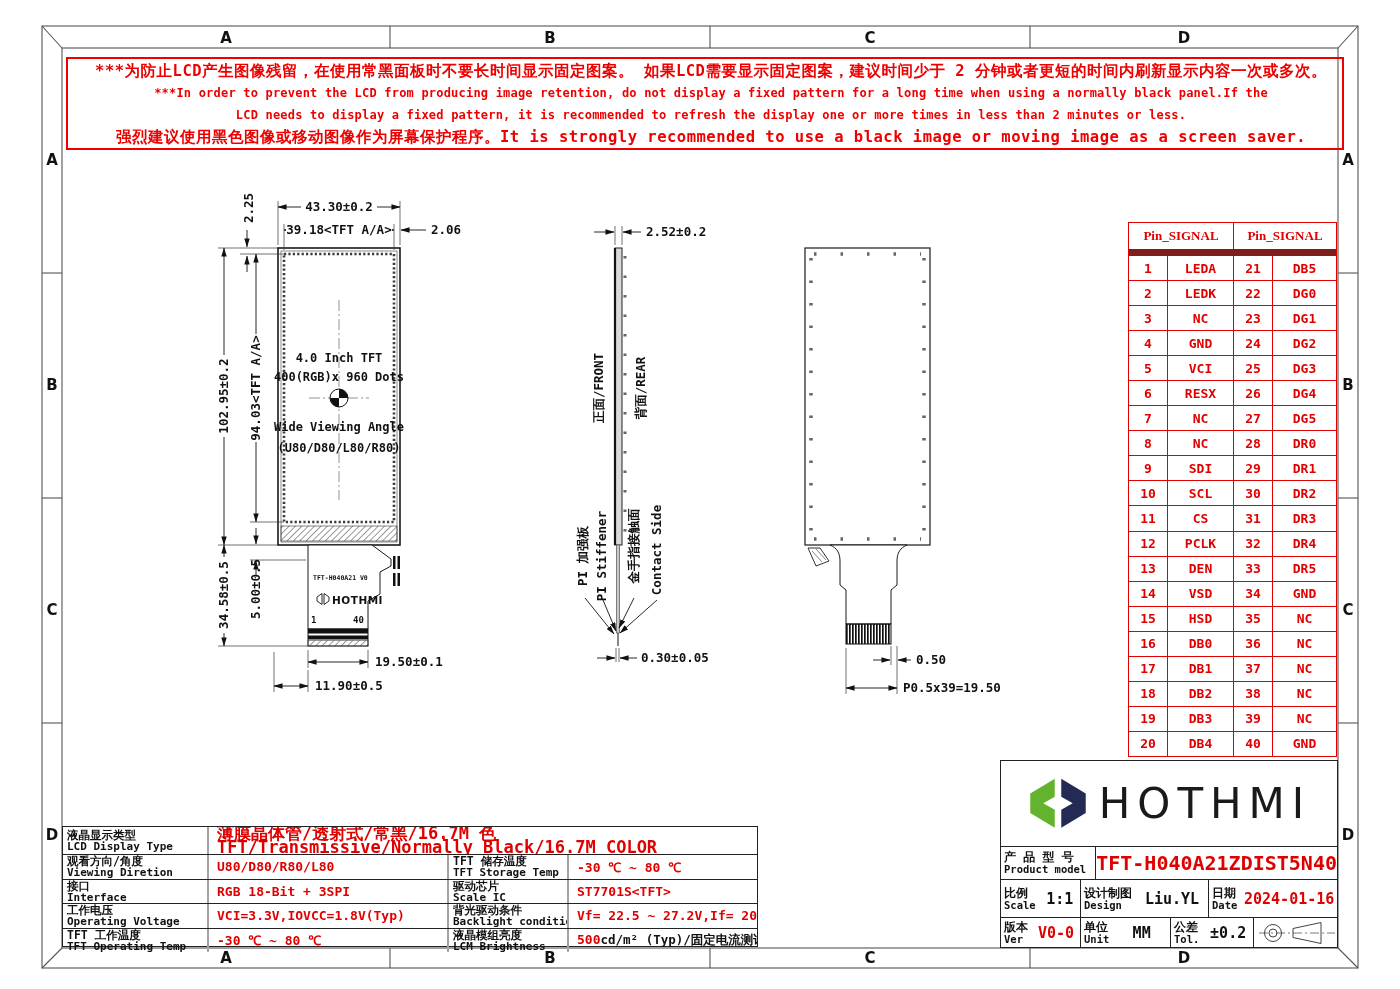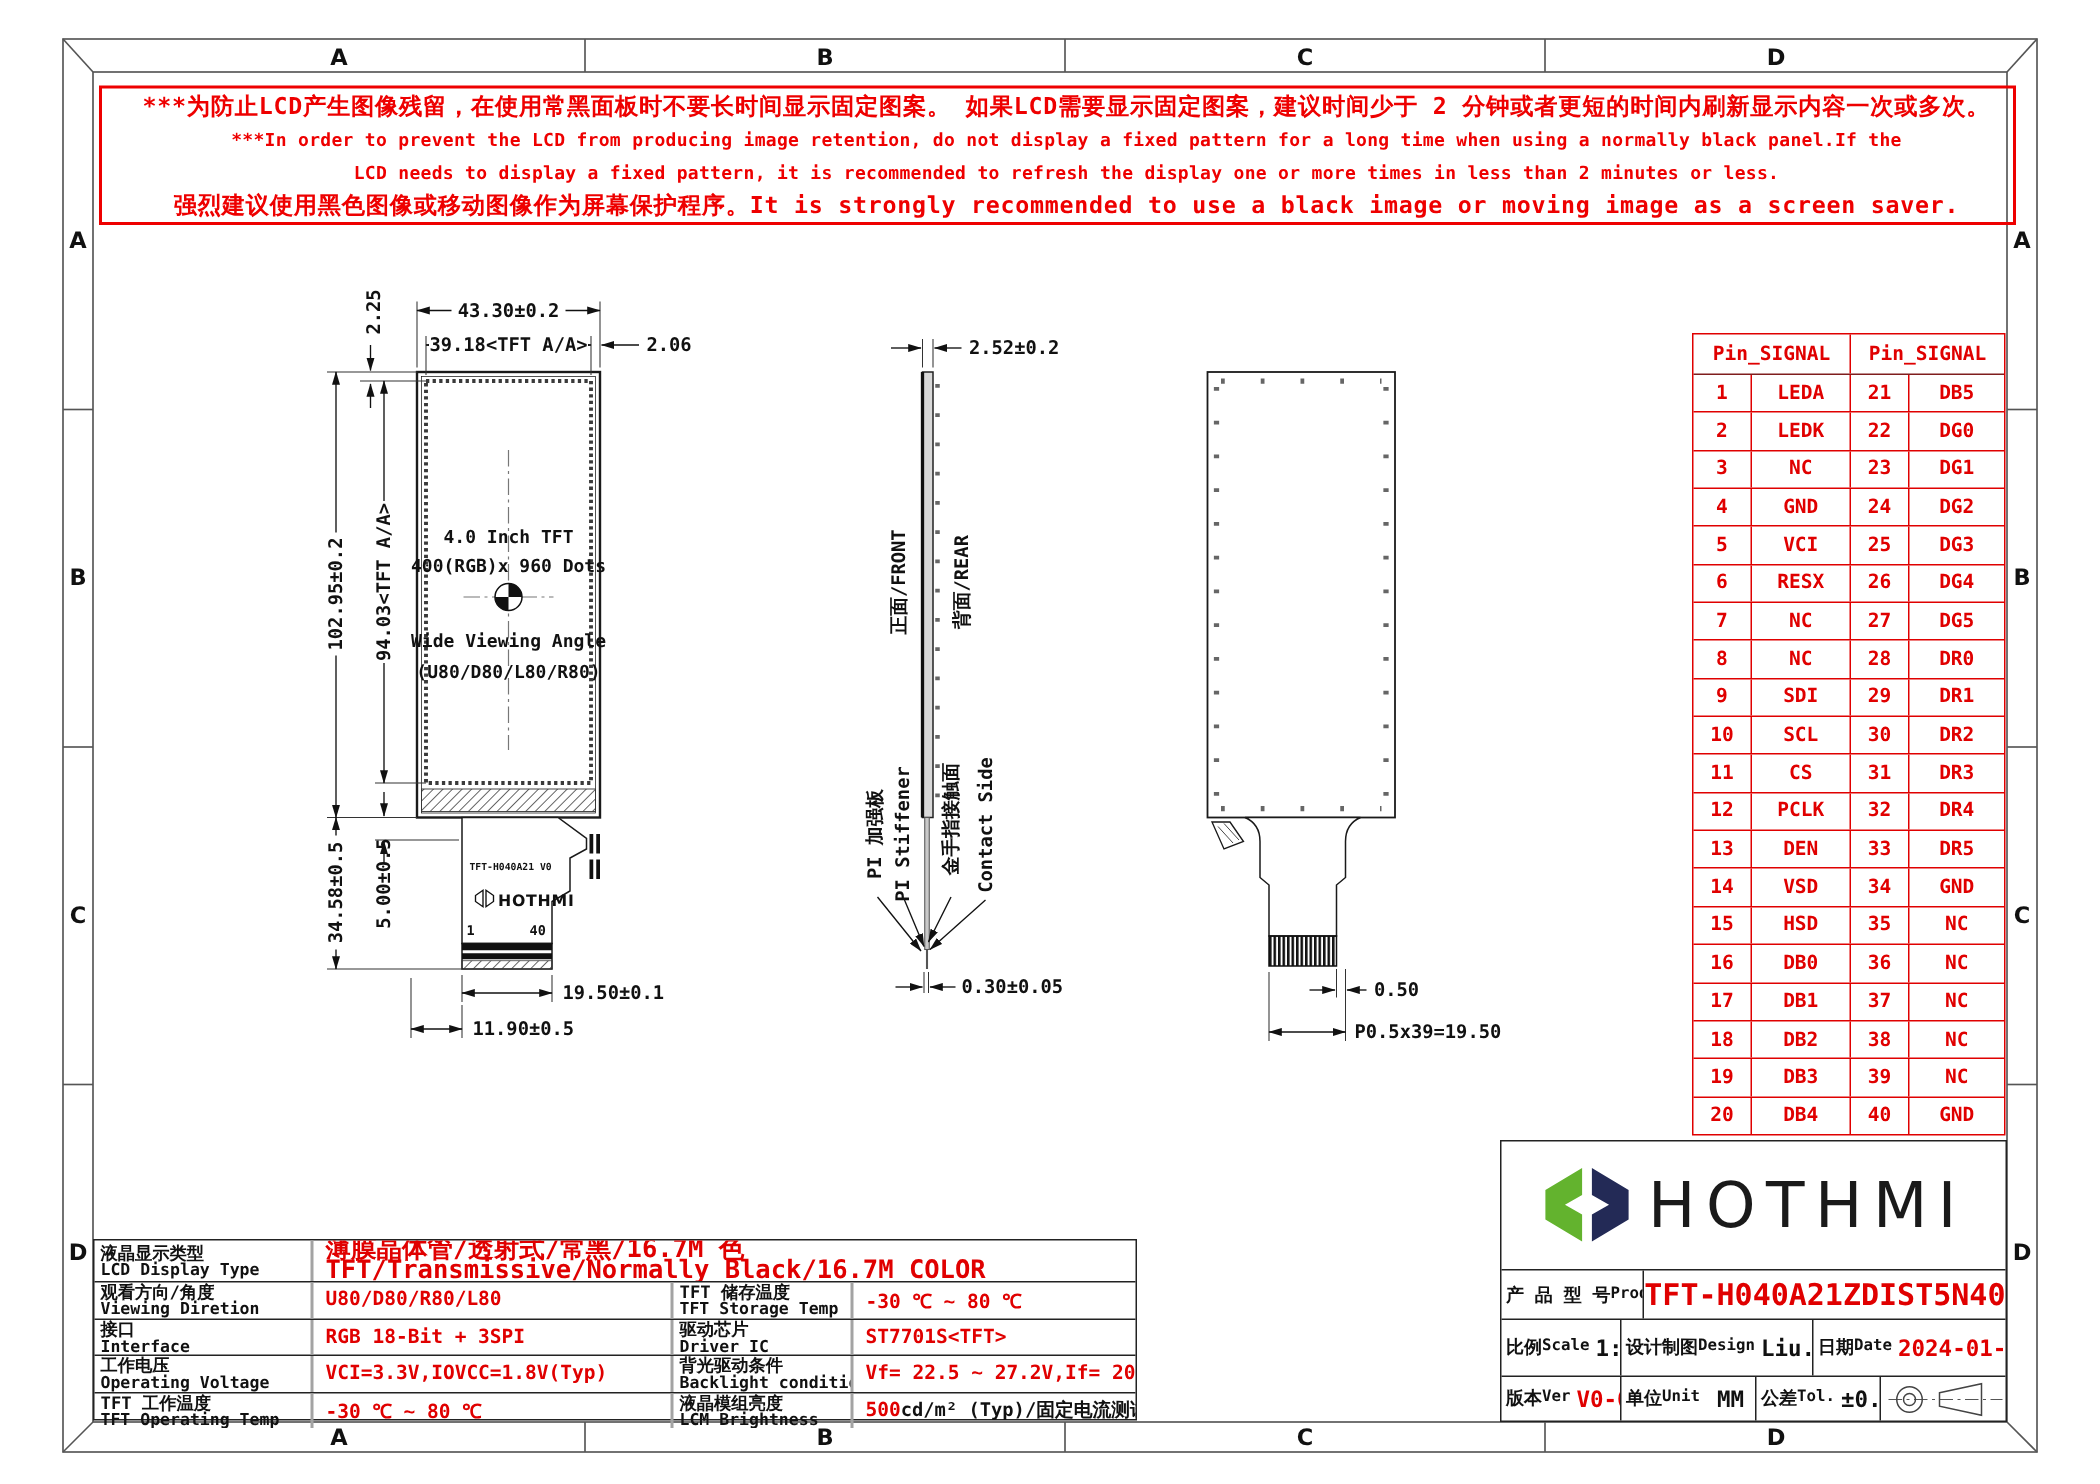--- a/index.html
+++ b/index.html
@@ -15,21 +15,21 @@
 
   
   .warning{position:absolute;left:66px;top:57px;width:1262px;height:89px;border:2px solid #ee0000;color:#ee0000;
     display:flex;flex-direction:column;justify-content:center;text-align:center;font-weight:700;padding-left:12px;}
   .warning .wl-cn{font-size:15.5px;line-height:22px;letter-spacing:.5px;}
   .warning .wl-en{font-size:12px;line-height:22px;letter-spacing:.2px;}
 
   
   .pin-table{position:absolute;left:1128px;top:222px;width:209px;height:535px;border:1px solid #e00000;color:#e00000;
     box-sizing:border-box;display:flex;flex-direction:column;font-weight:700;font-size:13px;}
-  .pin-head{display:flex;height:26px;border-bottom:1px solid #7f1d1d;flex:none;}
+  .pin-head{display:flex;height:26px;border-bottom:7px solid #7f1d1d;flex:none;font-family:Liberation Serif, serif;}
   .pin-head .ph{display:flex;align-items:center;justify-content:center;box-sizing:border-box;}
   .pin-head .ph:first-child{width:105px;border-right:1px solid #e00000;}
   .pin-head .ph:last-child{flex:1;}
   .pin-rows{flex:1;display:flex;flex-direction:column;}
   .pin-row{flex:1;display:flex;border-bottom:1px solid #e00000;}
   .pin-row:last-child{border-bottom:none;}
   .pin-row div{display:flex;align-items:center;justify-content:center;box-sizing:border-box;border-right:1px solid #e00000;}
   .pin-row div:last-child{border-right:none;}
   .pc1{width:39px;} .sc1{width:66px;} .pc2{width:39px;} .sc2{flex:1;}
 
@@ -54,21 +54,21 @@
     display:flex;flex-direction:column;background:#fff;}
   .tb-logo{height:85px;flex:none;border-bottom:1px solid #222;display:flex;align-items:center;justify-content:center;gap:10px;}
   .tb-brand{font-family:"DejaVu Sans",sans-serif;font-size:42px;letter-spacing:7px;color:#1a1a1a;font-weight:400;}
   .tb-row{display:flex;border-bottom:1px solid #222;}
   .tb-row:last-child{border-bottom:none;}
   .tb-prod{height:32px;flex:none;}
   .tb-scale{height:37px;flex:none;}
   .tb-ver{flex:1;}
   .tb-cell{box-sizing:border-box;border-right:1px solid #222;display:flex;align-items:center;padding-left:3px;overflow:hidden;}
   .tb-cell:last-child{border-right:none;}
-  .tb-lab{display:flex;flex-direction:row;justify-content:center;flex:none;padding-right:4px;}
+  .tb-lab{display:flex;flex-direction:column;justify-content:center;flex:none;padding-right:4px;}
   .tb-lab .cn{font-size:12px;font-weight:700;color:#111;line-height:13px;white-space:nowrap;}
   .tb-lab .en{font-size:10.5px;font-weight:700;color:#111;line-height:11px;white-space:nowrap;}
   .tb-val{flex:1;text-align:center;font-size:15px;font-weight:700;color:#111;white-space:nowrap;}
   .red{color:#e00000;}
   .prod-lab{width:96px;}
   .prod-val{flex:1;display:flex;align-items:center;justify-content:center;font-size:20px;font-weight:700;color:#e00000;white-space:nowrap;}
   .c80{width:80px;} .c128{width:128px;} .c90{width:90px;} .c83{width:83px;} .csym{flex:1;justify-content:center;}
 </style>
 </head>
 <body>
@@ -467,21 +467,21 @@
   <div class="spec-row">
     <div class="sl">
       <div class="lab-cn">接口</div>
       <div class="lab-en">Interface</div>
     </div>
     <div class="sv">
           <div class="val">RGB 18-Bit + 3SPI</div>
         </div>
     <div class="sl2">
       <div class="lab-cn">驱动芯片</div>
-      <div class="lab-en">Driver IC</div>
+      <div class="lab-en">Scale IC</div>
     </div>
     <div class="sv2">
           <div class="val">ST7701S&lt;TFT&gt;</div>
         </div>
   </div>
   <div class="spec-row">
     <div class="sl">
       <div class="lab-cn">工作电压</div>
       <div class="lab-en">Operating Voltage</div>
     </div>

